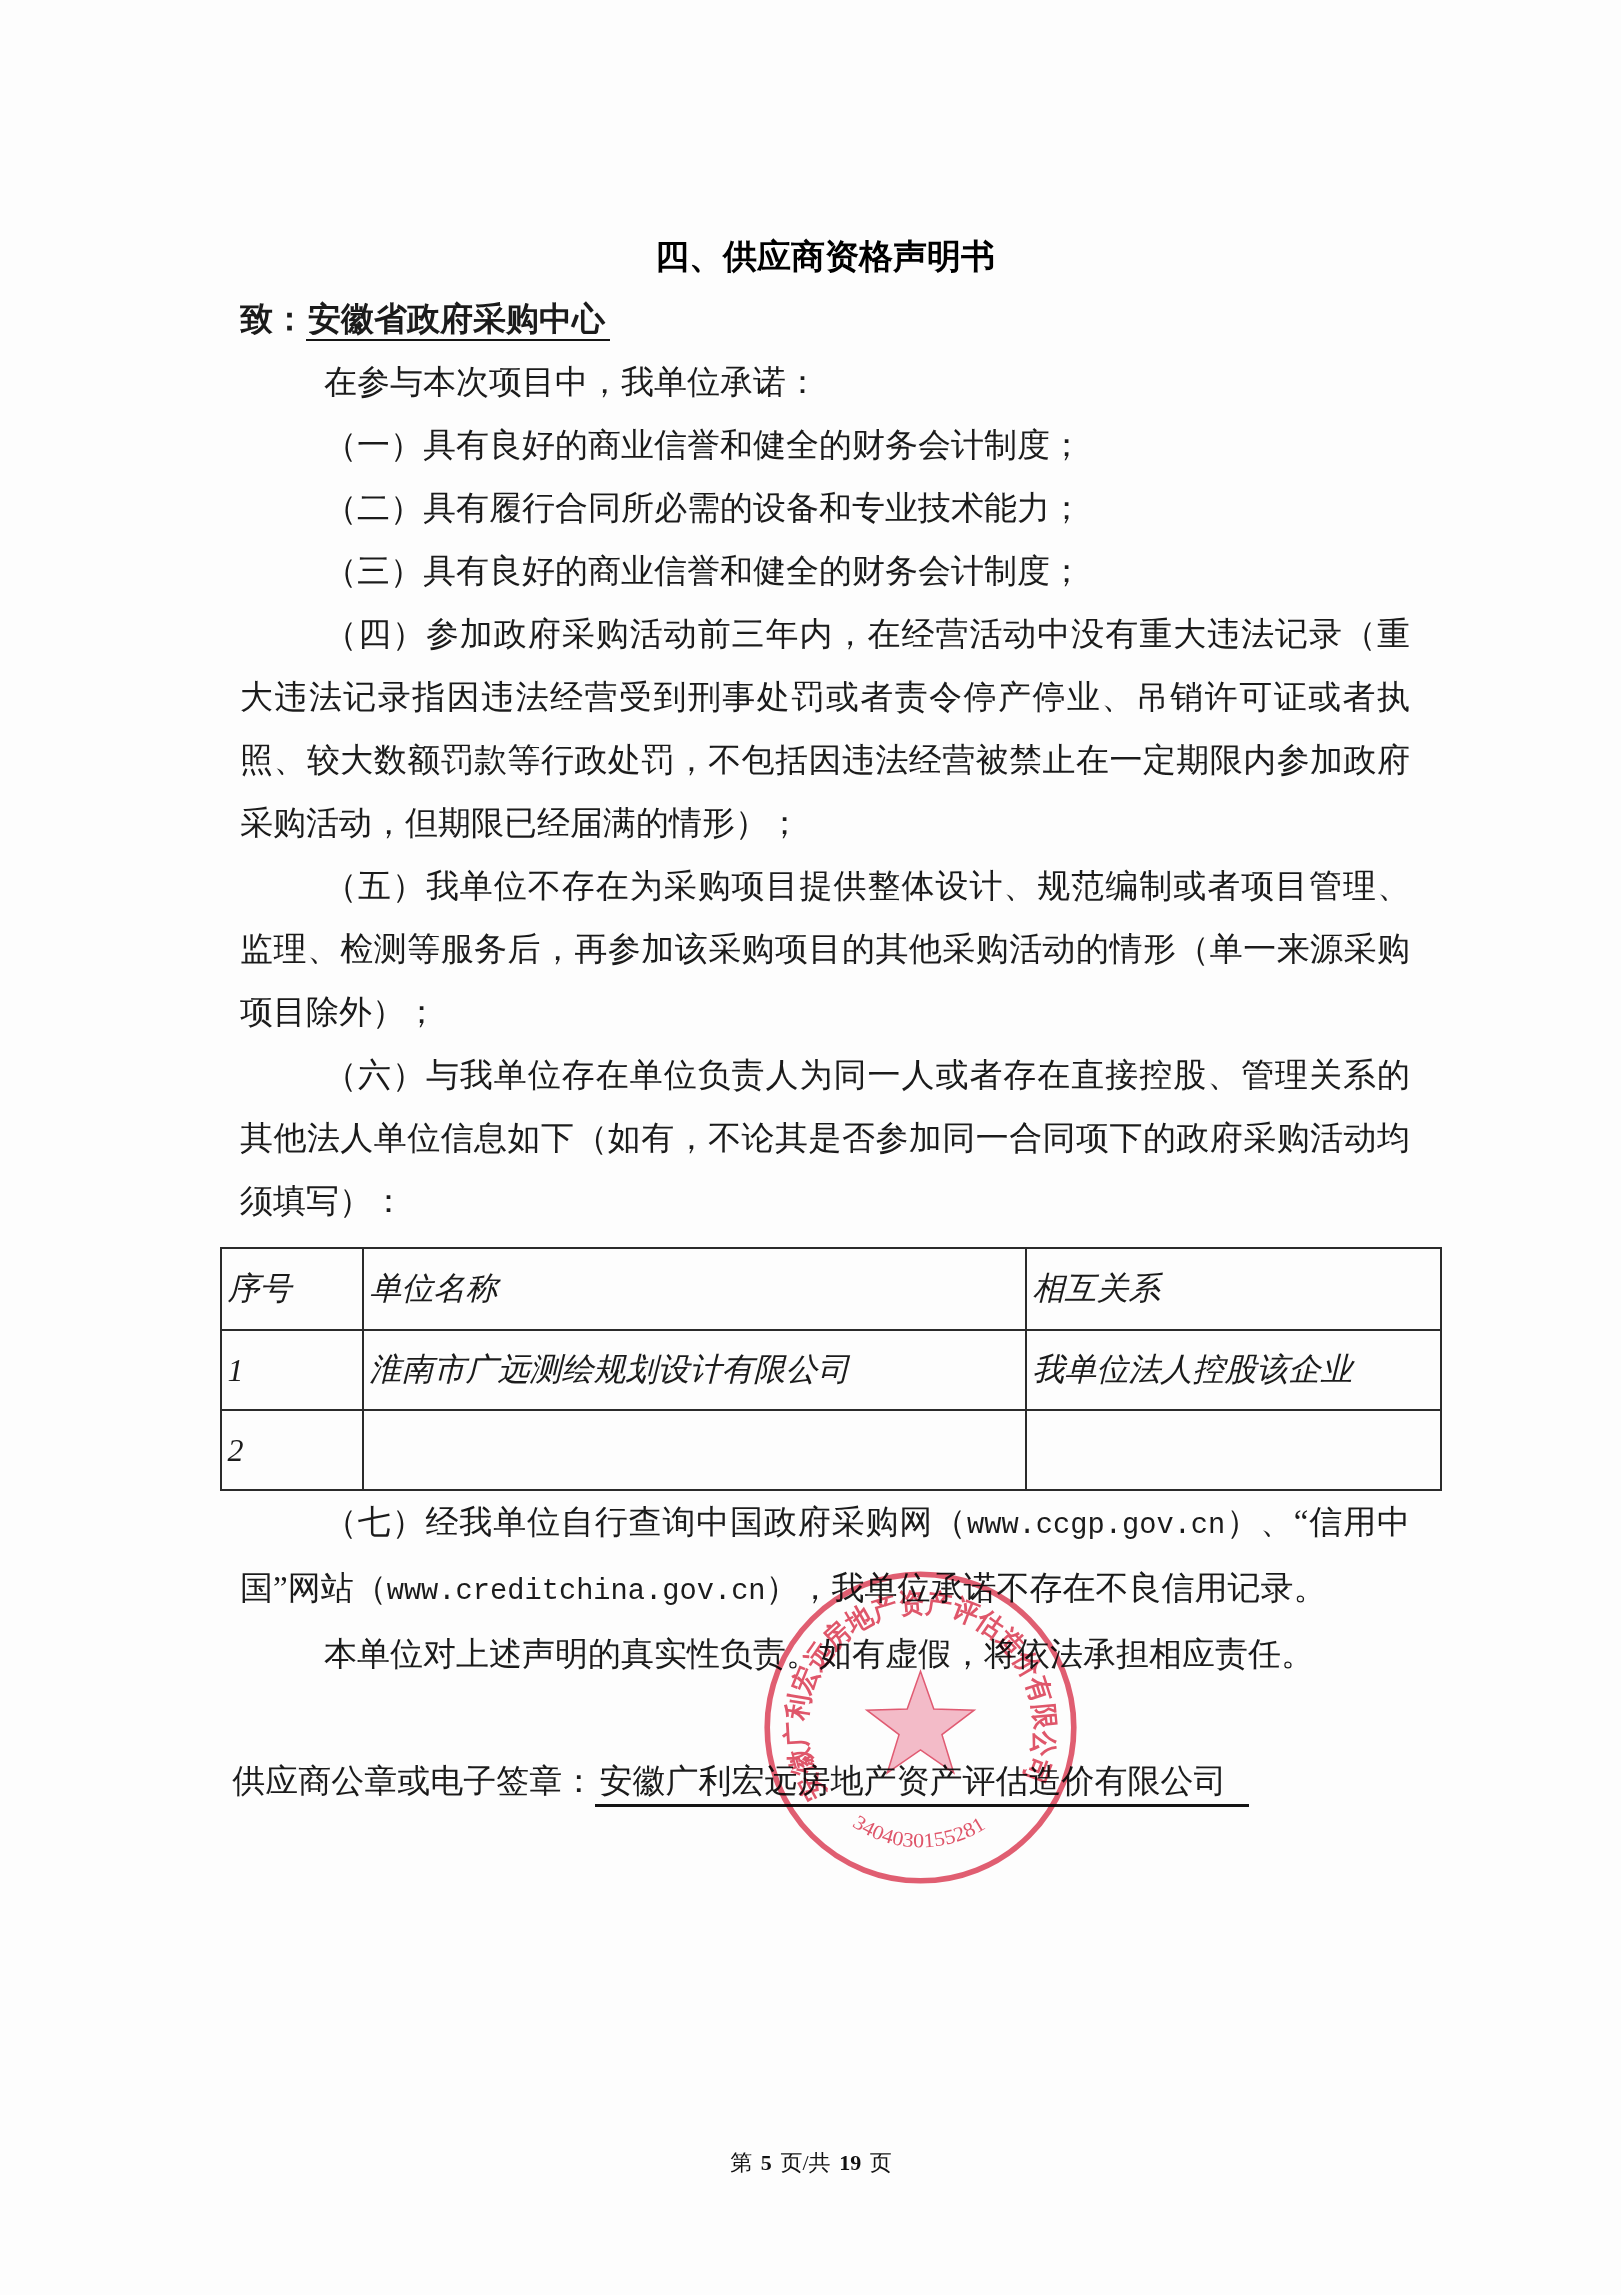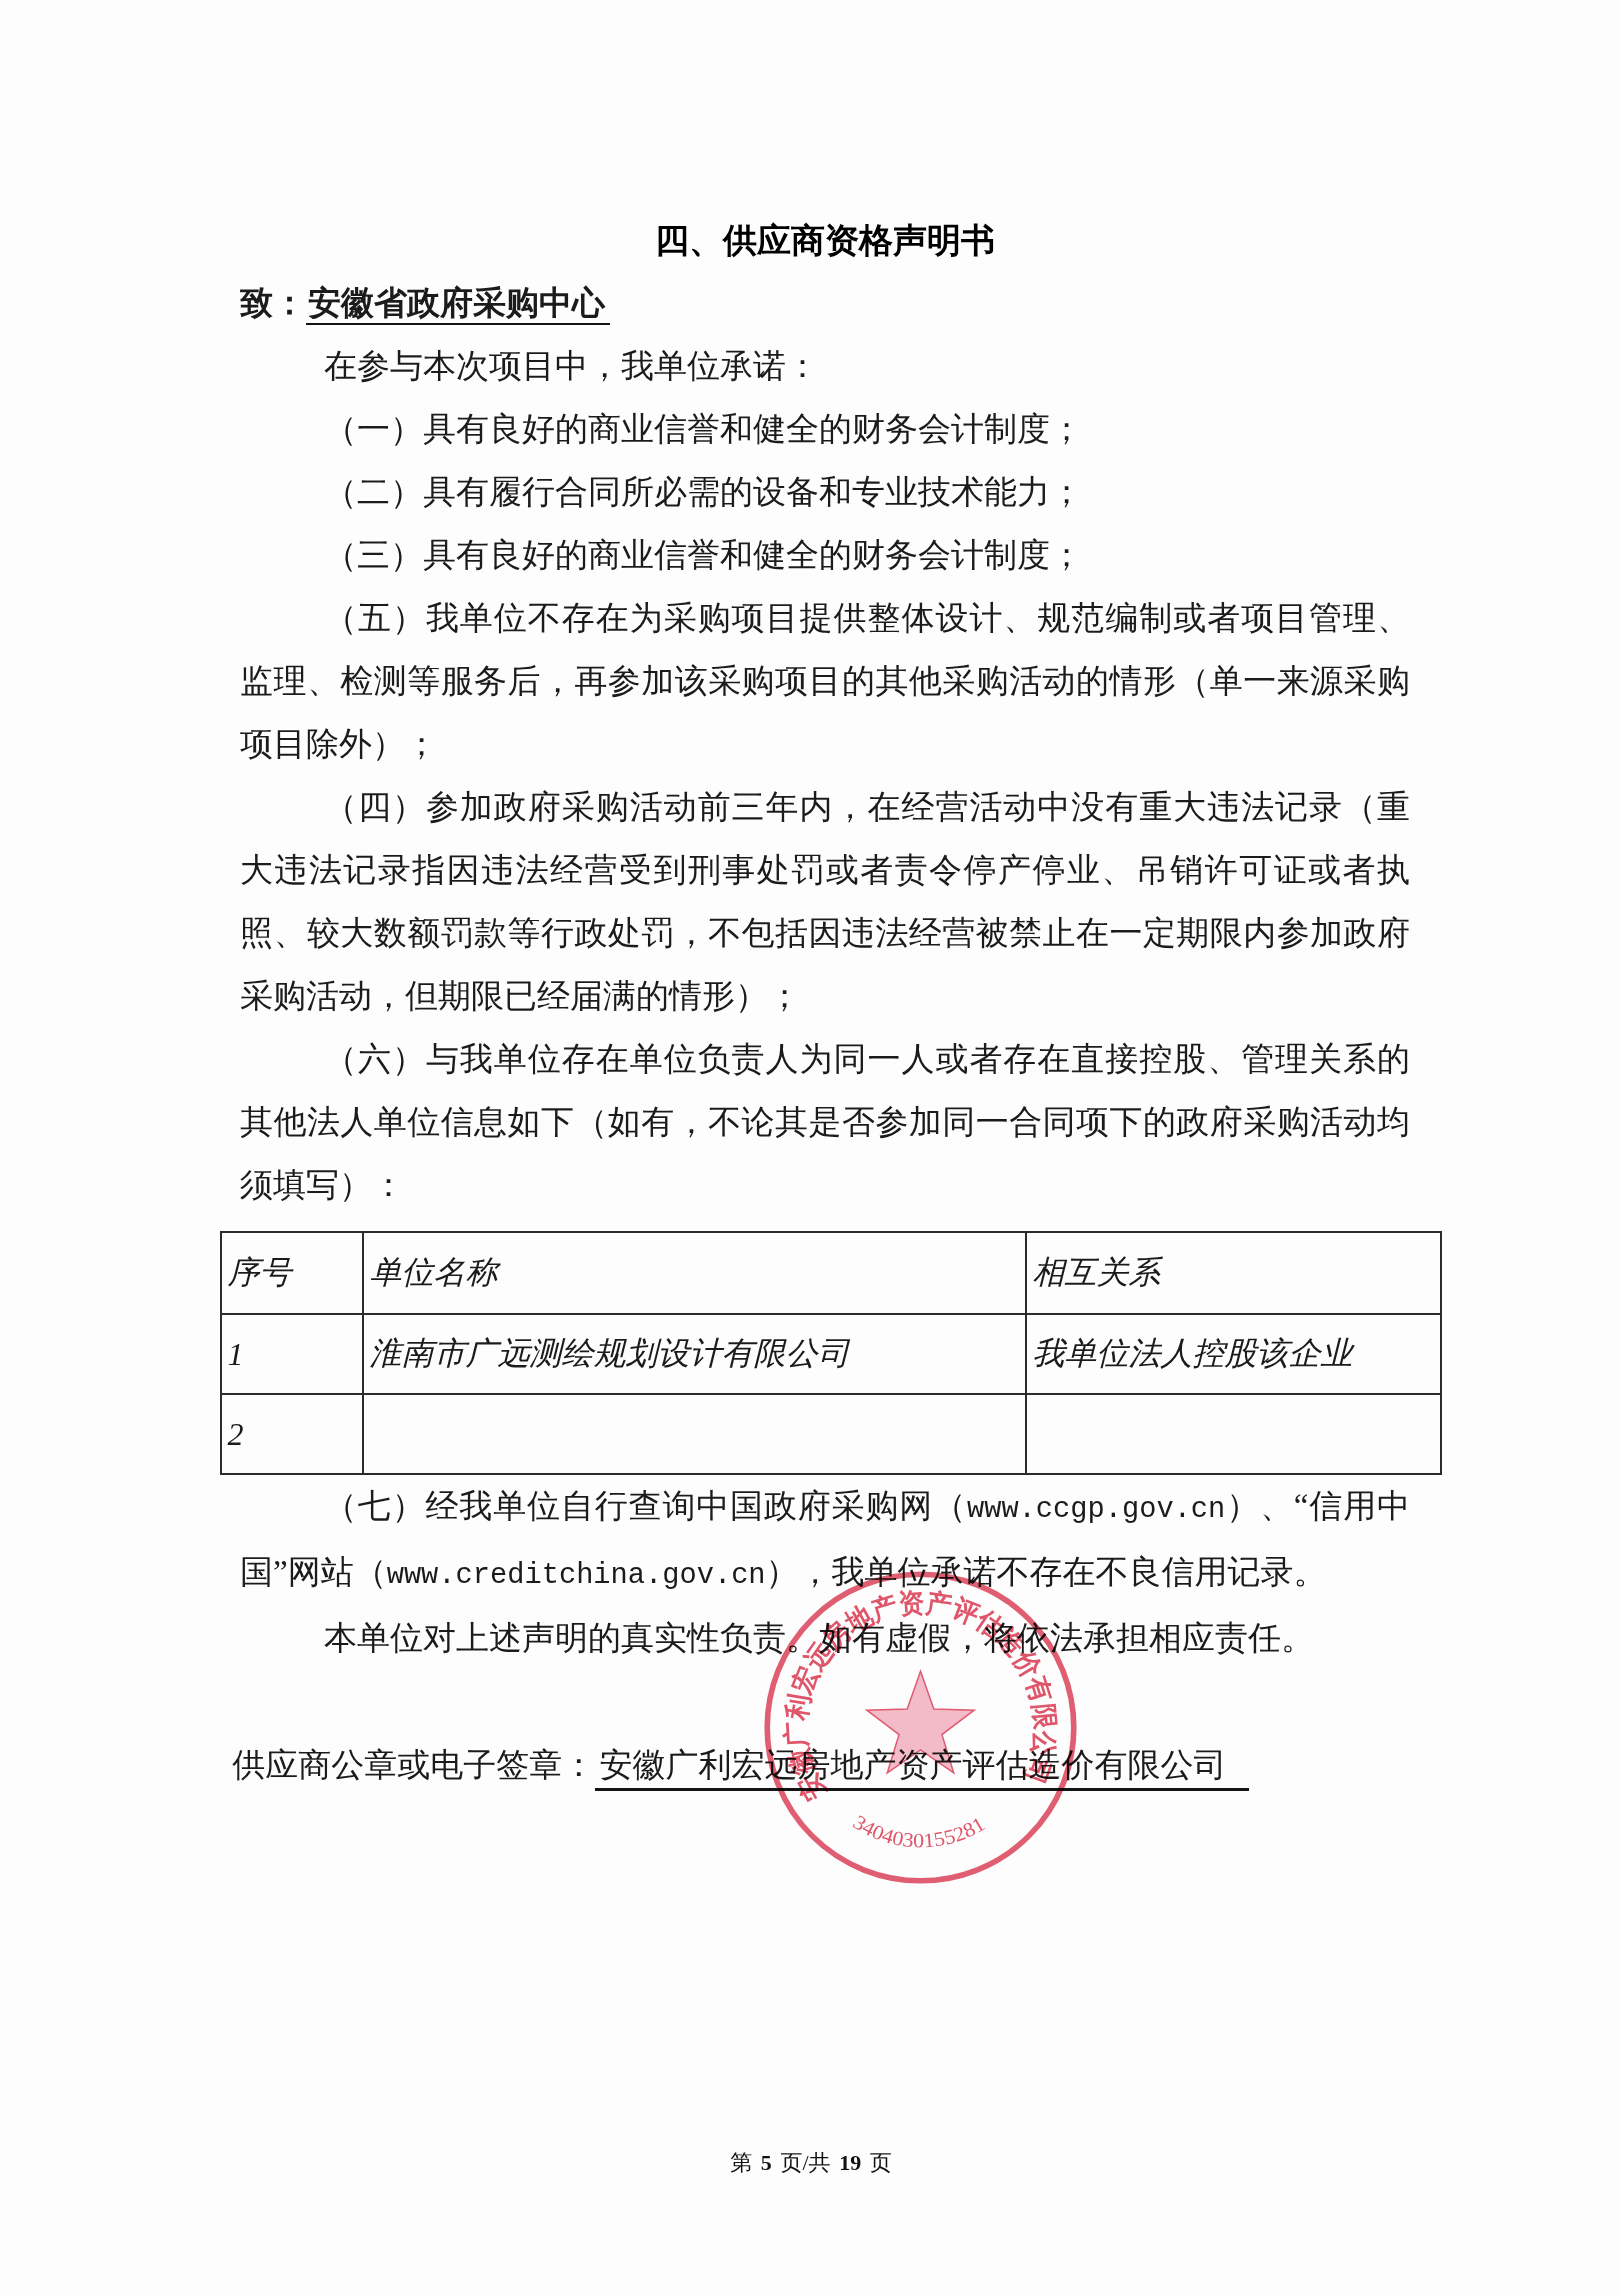--- a/index.html
+++ b/index.html
@@ -2,21 +2,21 @@
 <html style="font-size:8.2px"><head>
 <meta charset="utf-8">
 <style>
   html,body{margin:0;padding:0;}
   body{
     width:1622px;height:2295px;position:relative;overflow:hidden;
     background:#fdfdfd;color:#1b1b1b;
     font-family:"Liberation Serif", serif;
   }
   .content{
-    position:absolute;left:240px;top:209px;width:1170px;
+    position:absolute;left:240px;top:225px;width:1170px;
     font-size:33px;line-height:63px;text-align:justify;
   }
   .doc-title{
     margin:0;text-align:center;font-weight:bold;font-size:34px;color:#000;
     text-indent:0;
   }
   .to-line{margin:0;font-weight:bold;text-indent:0;}
   .to-line .to-value{border-bottom:2.6px solid #151515;padding:0 5.1px 2px 2px;}
   p.para{margin:0;text-indent:84px;}
   .mono{font-family:Liberation Mono, monospace;font-size:0.87em;}
@@ -51,22 +51,22 @@
 
   <p class="doc-title">四、供应商资格声明书</p>
 
   <p class="to-line"><span>致：</span><span class="to-value">安徽省政府采购中心</span></p>
 
   <p class="para">在参与本次项目中，我单位承诺：</p>
 
   <p class="para">（一）具有良好的商业信誉和健全的财务会计制度；</p>
   <p class="para">（二）具有履行合同所必需的设备和专业技术能力；</p>
   <p class="para">（三）具有良好的商业信誉和健全的财务会计制度；</p>
+  <p class="para">（四）参加政府采购活动前三年内，在经营活动中没有重大违法记录（重大违法记录指因违法经营受到刑事处罚或者责令停产停业、吊销许可证或者执照、较大数额罚款等行政处罚，不包括因违法经营被禁止在一定期限内参加政府采购活动，但期限已经届满的情形）；</p>
   <p class="para">（五）我单位不存在为采购项目提供整体设计、规范编制或者项目管理、监理、检测等服务后，再参加该采购项目的其他采购活动的情形（单一来源采购项目除外）；</p>
-  <p class="para">（四）参加政府采购活动前三年内，在经营活动中没有重大违法记录（重大违法记录指因违法经营受到刑事处罚或者责令停产停业、吊销许可证或者执照、较大数额罚款等行政处罚，不包括因违法经营被禁止在一定期限内参加政府采购活动，但期限已经届满的情形）；</p>
   <p class="para">（六）与我单位存在单位负责人为同一人或者存在直接控股、管理关系的其他法人单位信息如下（如有，不论其是否参加同一合同项下的政府采购活动均须填写）：</p>
 
   <table class="rel">
     <colgroup>
       <col style="width:142px">
       <col style="width:663px">
       <col style="width:415px">
     </colgroup>
     <tbody>
         <tr>

